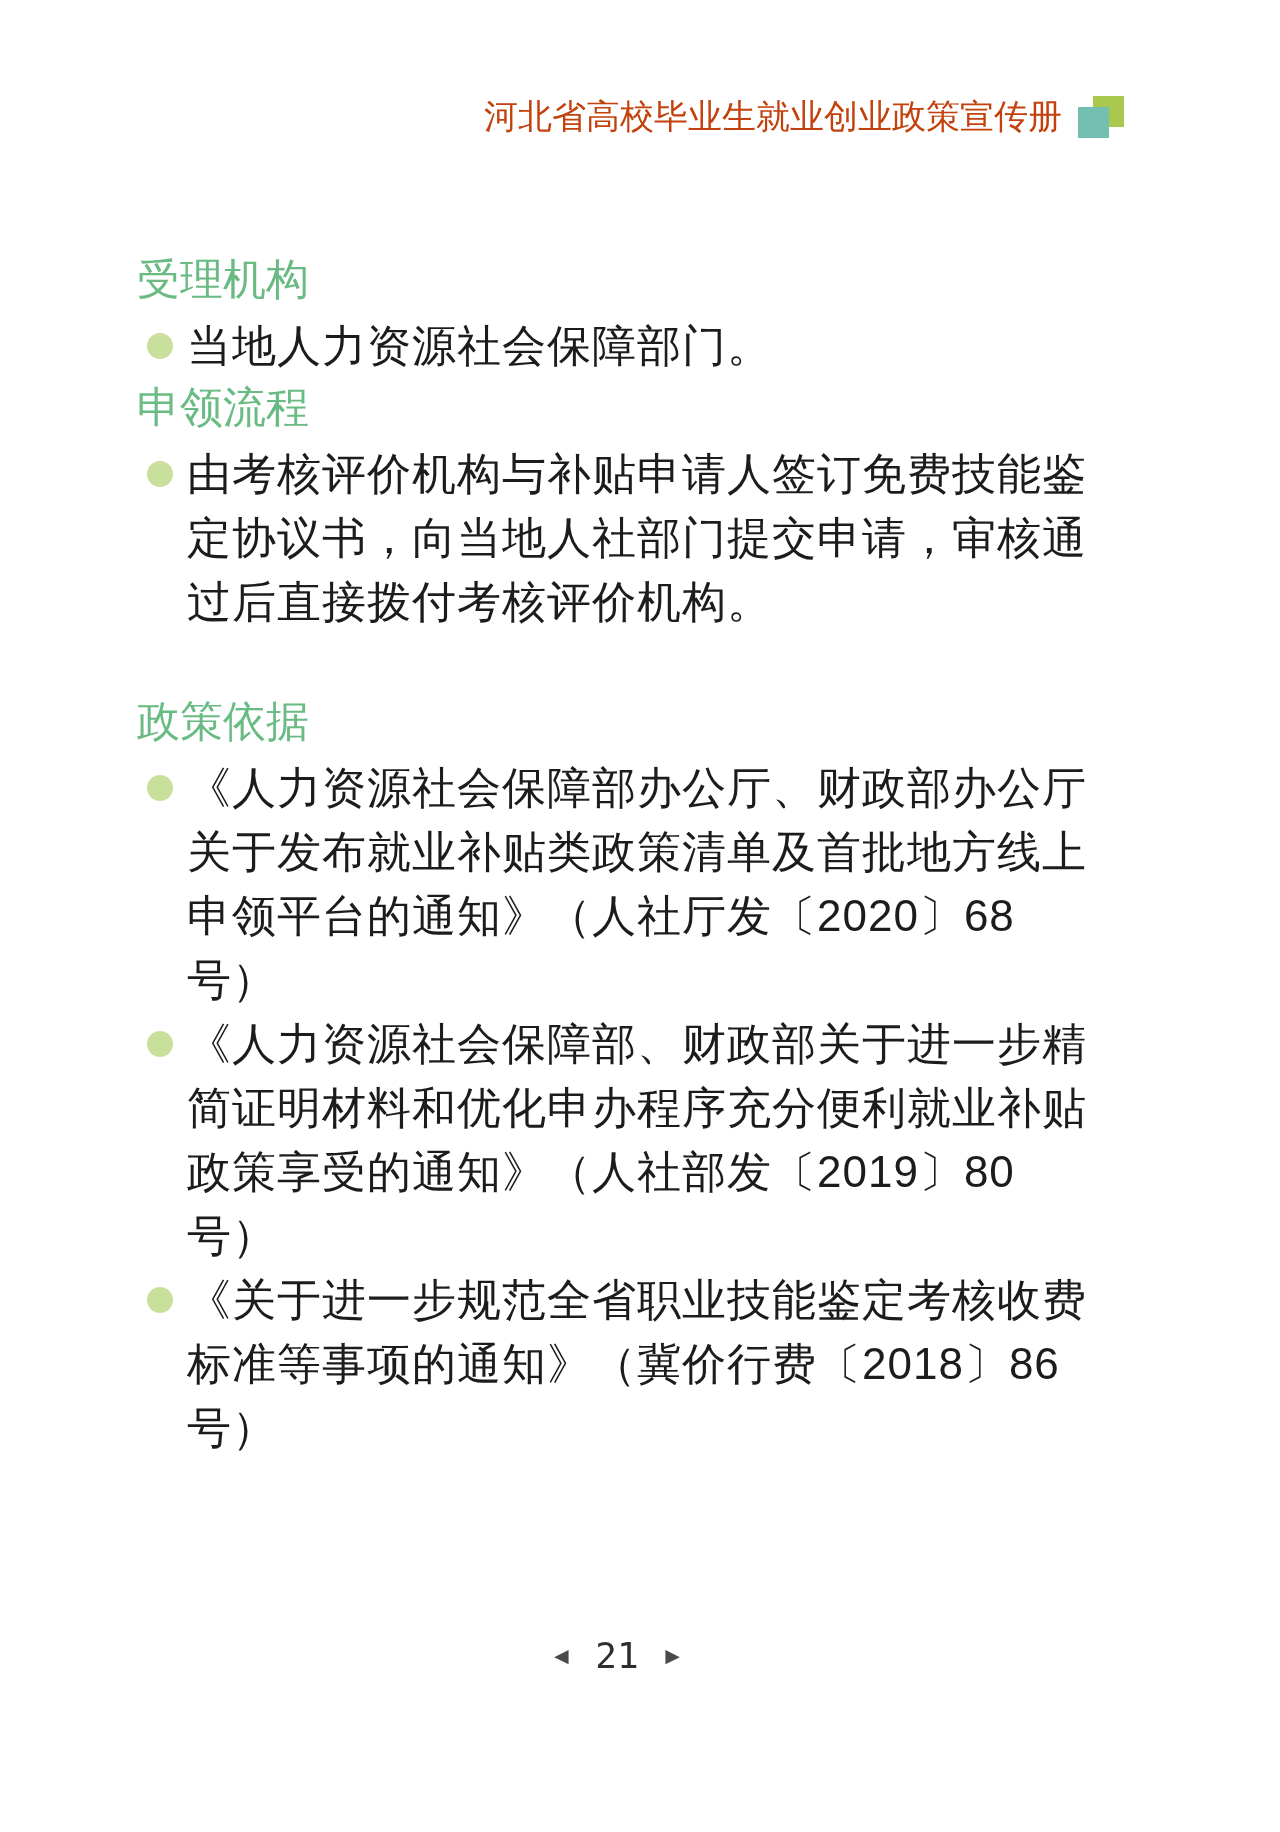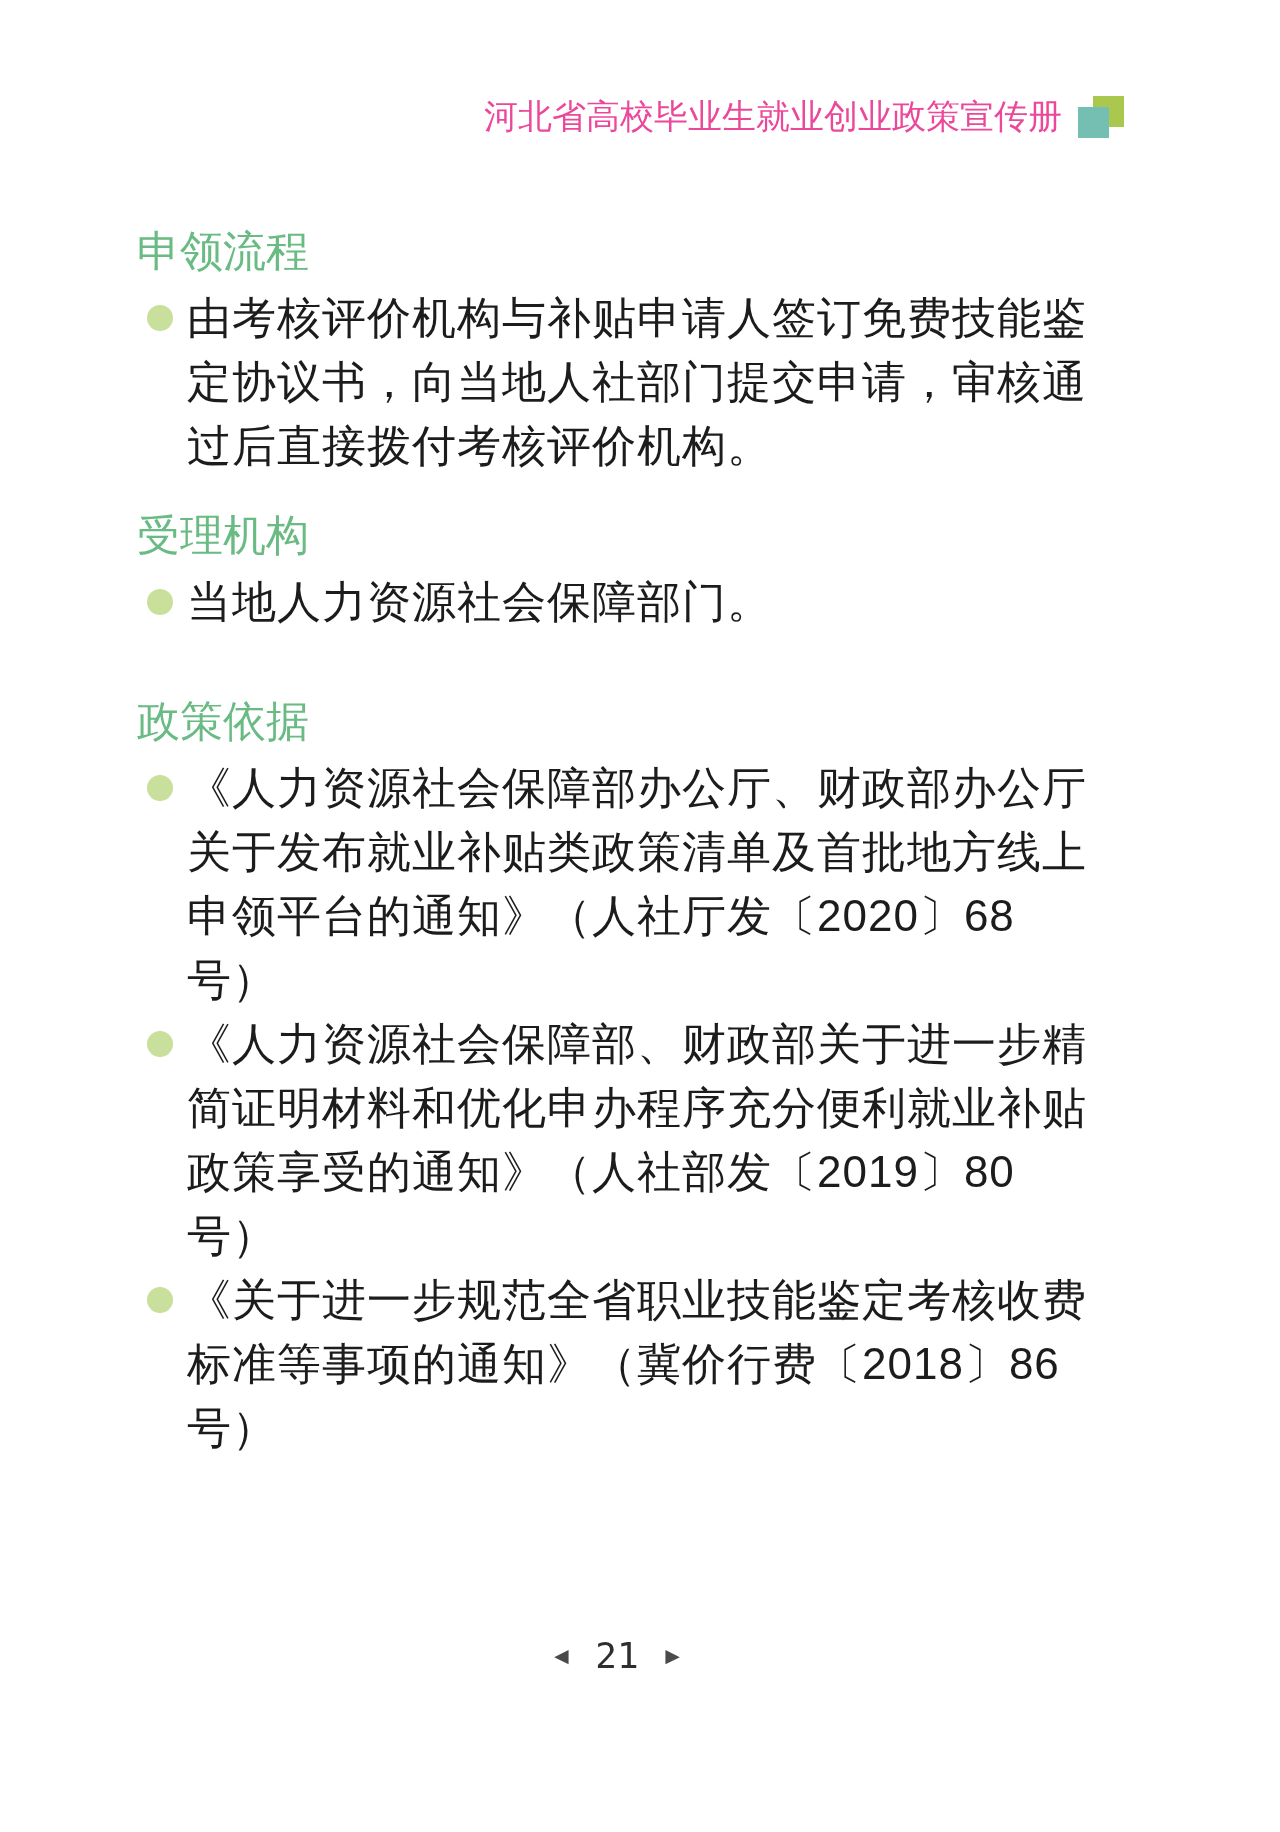--- a/index.html
+++ b/index.html
@@ -14,21 +14,21 @@
 
   
   .header{
     position:absolute;
     top:94px;right:156px;
     display:flex;align-items:center;gap:16px;
   }
   .header-title{
     font-size:34px;
     letter-spacing:0px;
-    color:#ec4899;
+    color:#c2410c;
     white-space:nowrap;
   }
   .header-icon{position:relative;width:46px;height:42px;display:inline-block;}
   .header-icon .sq{position:absolute;width:31px;height:31px;}
   .header-icon .sq.back{right:0;top:0;background:#a9c84d;}
   .header-icon .sq.front{left:0;bottom:0;background:#74bfb1;}
 
   
   .content{
     position:absolute;
@@ -103,38 +103,38 @@
   <div class="header">
     <span class="header-title">河北省高校毕业生就业创业政策宣传册</span>
     <span class="header-icon">
       <span class="sq back"></span>
       <span class="sq front"></span>
     </span>
   </div>
 
   <div class="content">
 
+    <section class="sec" id="sec-accept">
+      <h2 class="sec-heading">受理机构</h2>
+      <ul class="bullets">
+        <li>
+          <span class="dot"></span>
+          <span class="li-text">当地人力资源社会保障部门。</span>
+        </li>
+      </ul>
+    </section>
+
     <section class="sec" id="sec-process">
       <h2 class="sec-heading">申领流程</h2>
       <ul class="bullets">
         <li>
           <span class="dot"></span>
           <span class="li-text">由考核评价机构与补贴申请人签订免费技能鉴
 定协议书，向当地人社部门提交申请，审核通
 过后直接拨付考核评价机构。</span>
-        </li>
-      </ul>
-    </section>
-
-    <section class="sec" id="sec-accept">
-      <h2 class="sec-heading">受理机构</h2>
-      <ul class="bullets">
-        <li>
-          <span class="dot"></span>
-          <span class="li-text">当地人力资源社会保障部门。</span>
         </li>
       </ul>
     </section>
 
     <section class="sec" id="sec-policy">
       <h2 class="sec-heading">政策依据</h2>
       <ul class="bullets">
         <li>
           <span class="dot"></span>
           <span class="li-text">《人力资源社会保障部办公厅、财政部办公厅

